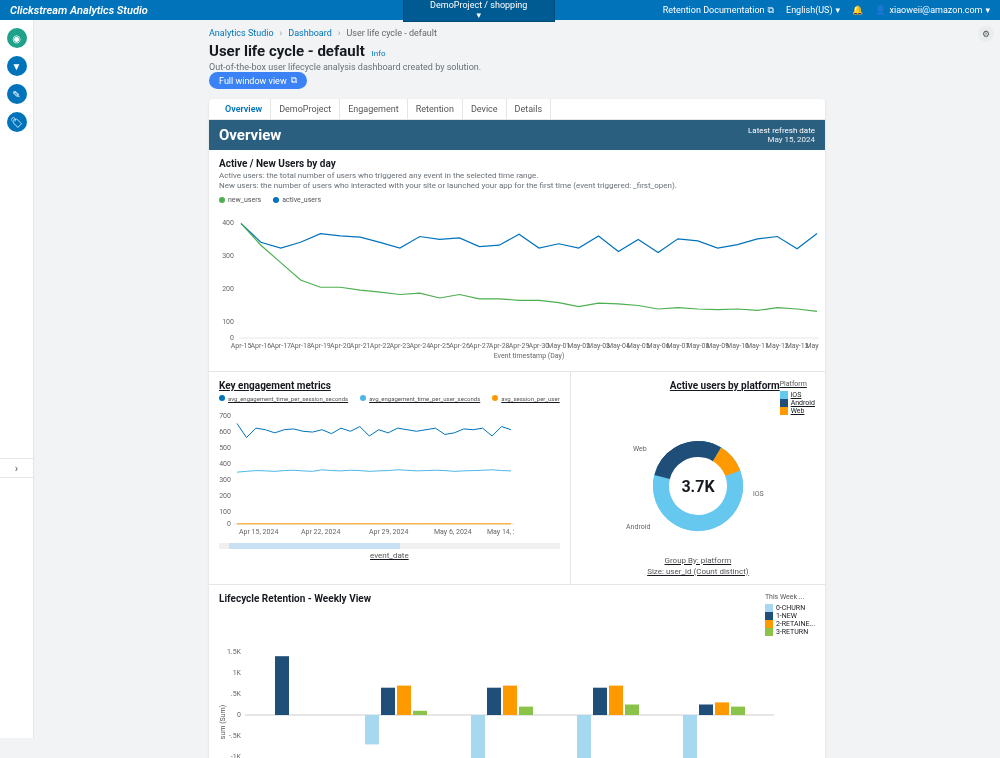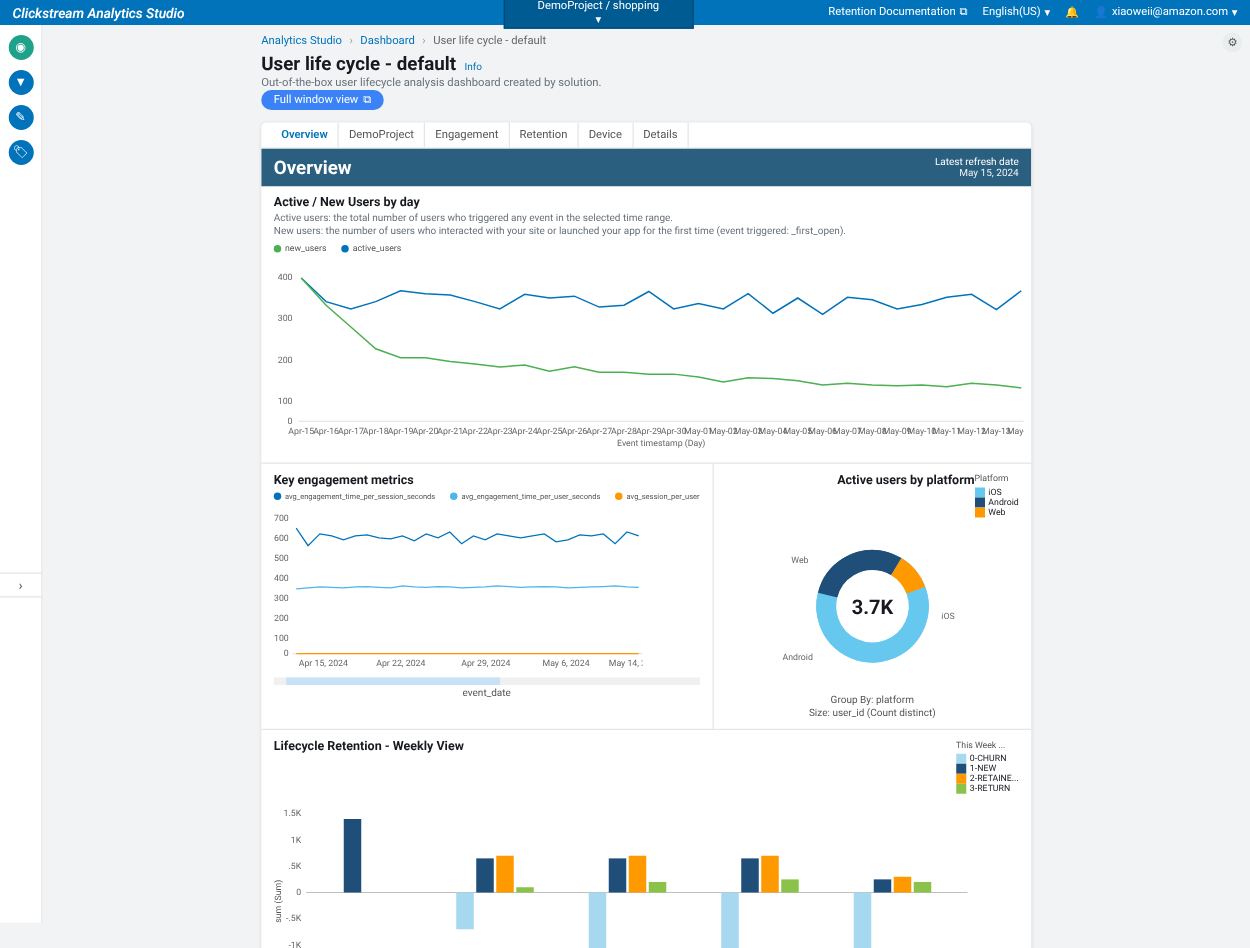--- a/index.html
+++ b/index.html
@@ -37,21 +37,21 @@
 .overview-header .refresh .date { font-size: 8px; opacity: 0.9; }
 .chart-section { padding: 8px 10px; border-bottom: 1px solid #e5e5e5; }
 .chart-title { font-size: 10px; font-weight: 700; margin-bottom: 2px; }
 .chart-desc { font-size: 8px; color: #687078; line-height: 1.3; }
 .legend { display: flex; gap: 12px; margin-top: 4px; font-size: 7px; color: #555; align-items: center; }
 .legend-item { display: flex; align-items: center; gap: 3px; }
 .legend-dot { width: 6px; height: 6px; border-radius: 50%; }
 .legend-sq { width: 8px; height: 8px; }
 .chart-body { margin-top: 6px; }
 .two-col { display: flex; }
-.two-col > div { flex: 1; padding: 8px 10px; }
+.two-col > div { flex: 1; padding: 8px 10px; text-decoration: underline; }
 .two-col > div:first-child { border-right: 1px solid #e5e5e5; }
 .tick-label { font-size: 7px; fill: #666; }
 .chart-caption { text-align: center; font-size: 8px; color: #555; margin-top: 2px; }
 .scrollbar-fake { height: 6px; background: #f0f0f0; margin-top: 2px; position: relative; }
 .scrollbar-fake::after { content: ''; position: absolute; left: 3%; width: 50%; height: 100%; background: #c8e1f5; }
 svg text { font-family: inherit; }
 .y-axis-title { font-size:7px; fill:#555; }
 </style>
 </head>
 <body>

